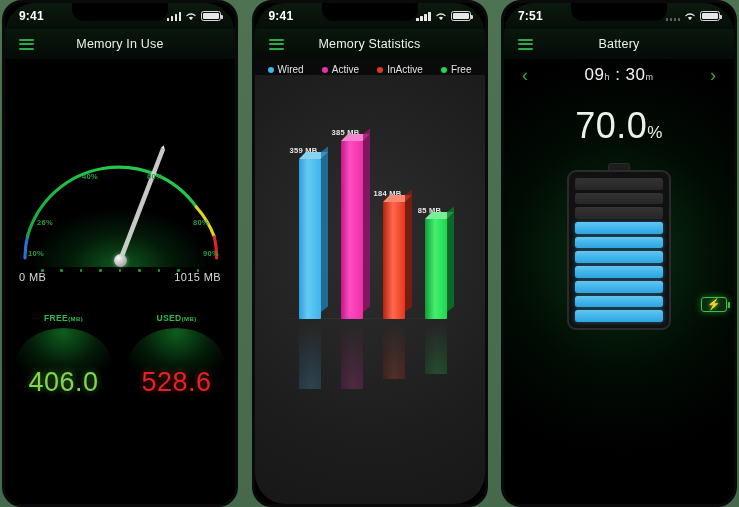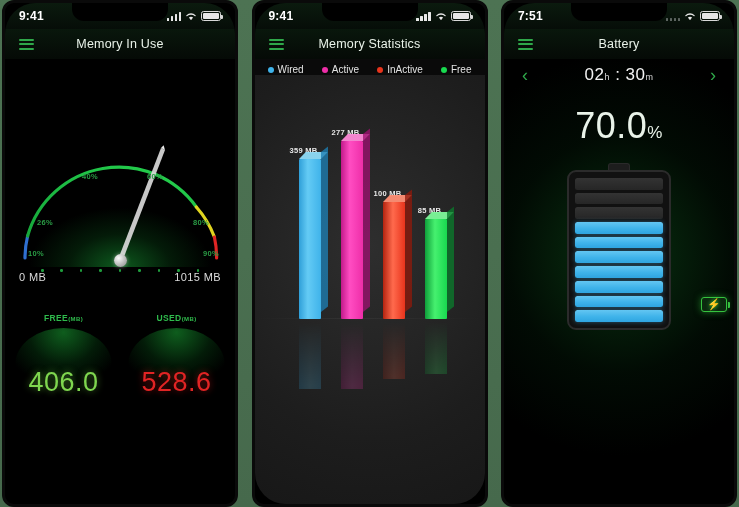--- a/index.html
+++ b/index.html
@@ -17,21 +17,21 @@
     justify-content: space-between;
     align-items: flex-start;
     padding: 0 0;
   }
 
   
   .phone {
     position: relative;
     width: 236px; height: 507px;
     background: #000;
-    border-radius: 12px;
+    border-radius: 20px;
     border: 3px solid #0a0a0a;
     overflow: hidden;
     flex: 0 0 auto;
   }
   .phone.p1 { margin-left: 2px; }
   .phone.p3 { margin-right: 2px; }
   .screen {
     position: absolute;
     inset: 0;
     border-radius: 31px;
@@ -410,32 +410,32 @@
               <div class="bar3d">
                 <div class="bar-front" style="height:160px;background:linear-gradient(90deg,#2f9fd8 0%,#64cbf5 40%,#3fb3ea 100%);">
                   <div class="bar-top" style="background:#8fdcf8"></div>
                   <div class="bar-side" style="background:#1e7fb4"></div>
                 </div>
                 <div class="bar-refl" style="height:70px;background:linear-gradient(90deg,#2f9fd8,#64cbf5,#3fb3ea);"></div>
               </div>
             </div>
 
             <div class="barcol">
-              <div class="barlabel">277 MB</div>
+              <div class="barlabel">385 MB</div>
               <div class="bar3d">
                 <div class="bar-front" style="height:178px;background:linear-gradient(90deg,#c2198a 0%,#ff4dc2 40%,#ee2ea8 100%);">
                   <div class="bar-top" style="background:#ff8ad8"></div>
                   <div class="bar-side" style="background:#9c1170"></div>
                 </div>
                 <div class="bar-refl" style="height:70px;background:linear-gradient(90deg,#c2198a,#ff4dc2,#ee2ea8);"></div>
               </div>
             </div>
 
             <div class="barcol">
-              <div class="barlabel">100 MB</div>
+              <div class="barlabel">184 MB</div>
               <div class="bar3d">
                 <div class="bar-front" style="height:117px;background:linear-gradient(90deg,#b32410 0%,#ff6a4d 45%,#e8341c 100%);">
                   <div class="bar-top" style="background:#ff8f75"></div>
                   <div class="bar-side" style="background:#8d1a0b"></div>
                 </div>
                 <div class="bar-refl" style="height:60px;background:linear-gradient(90deg,#b32410,#ff6a4d,#e8341c);"></div>
               </div>
             </div>
 
             <div class="barcol">
@@ -487,21 +487,21 @@
             <span></span>
           </div>
         <div class="nav-title">Battery</div>
       </div>
 
       <div class="s3body">
 
         <div class="timerow">
           <div class="arrow">‹</div>
           <div class="timeval">
-            <span>02</span><span class="un">h</span>
+            <span>09</span><span class="un">h</span>
             <span>:</span>
             <span>30</span><span class="un">m</span>
           </div>
           <div class="arrow">›</div>
         </div>
 
         <div class="pct">
           <span>70.0</span><span class="sym">%</span>
         </div>
 

